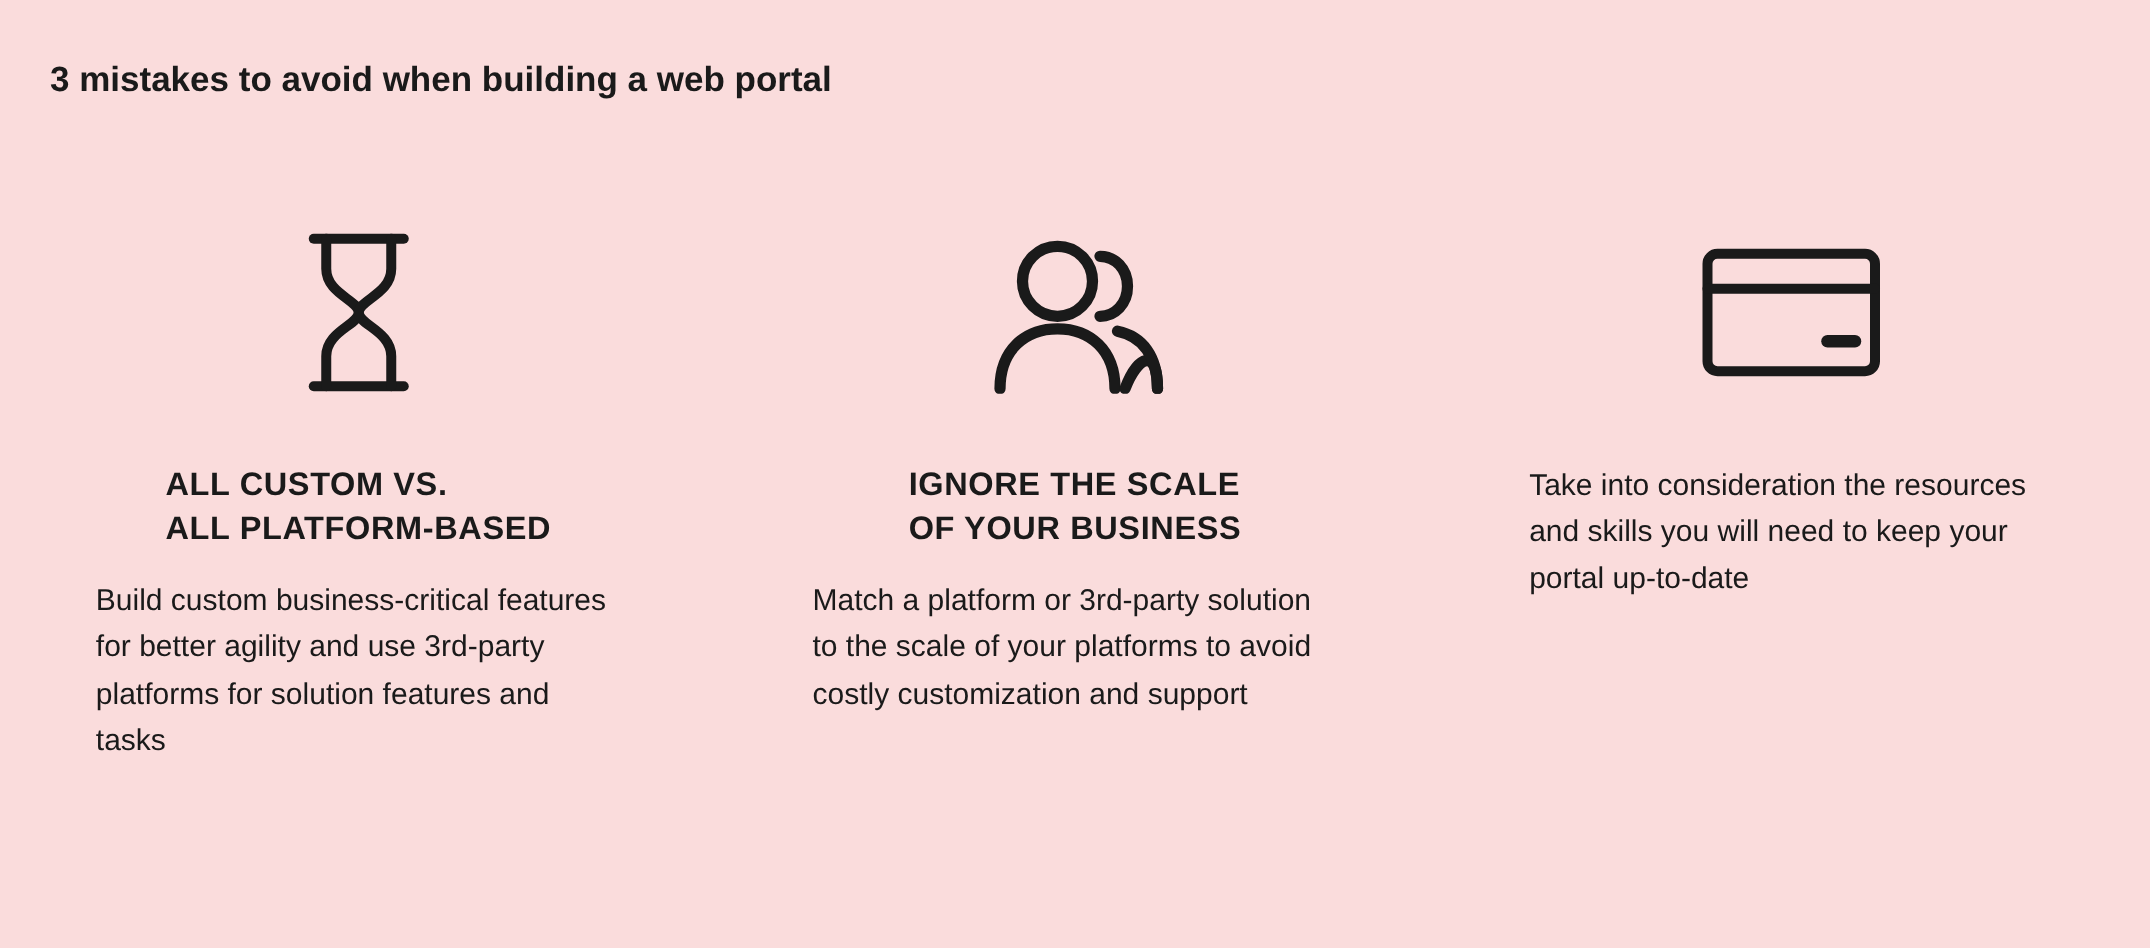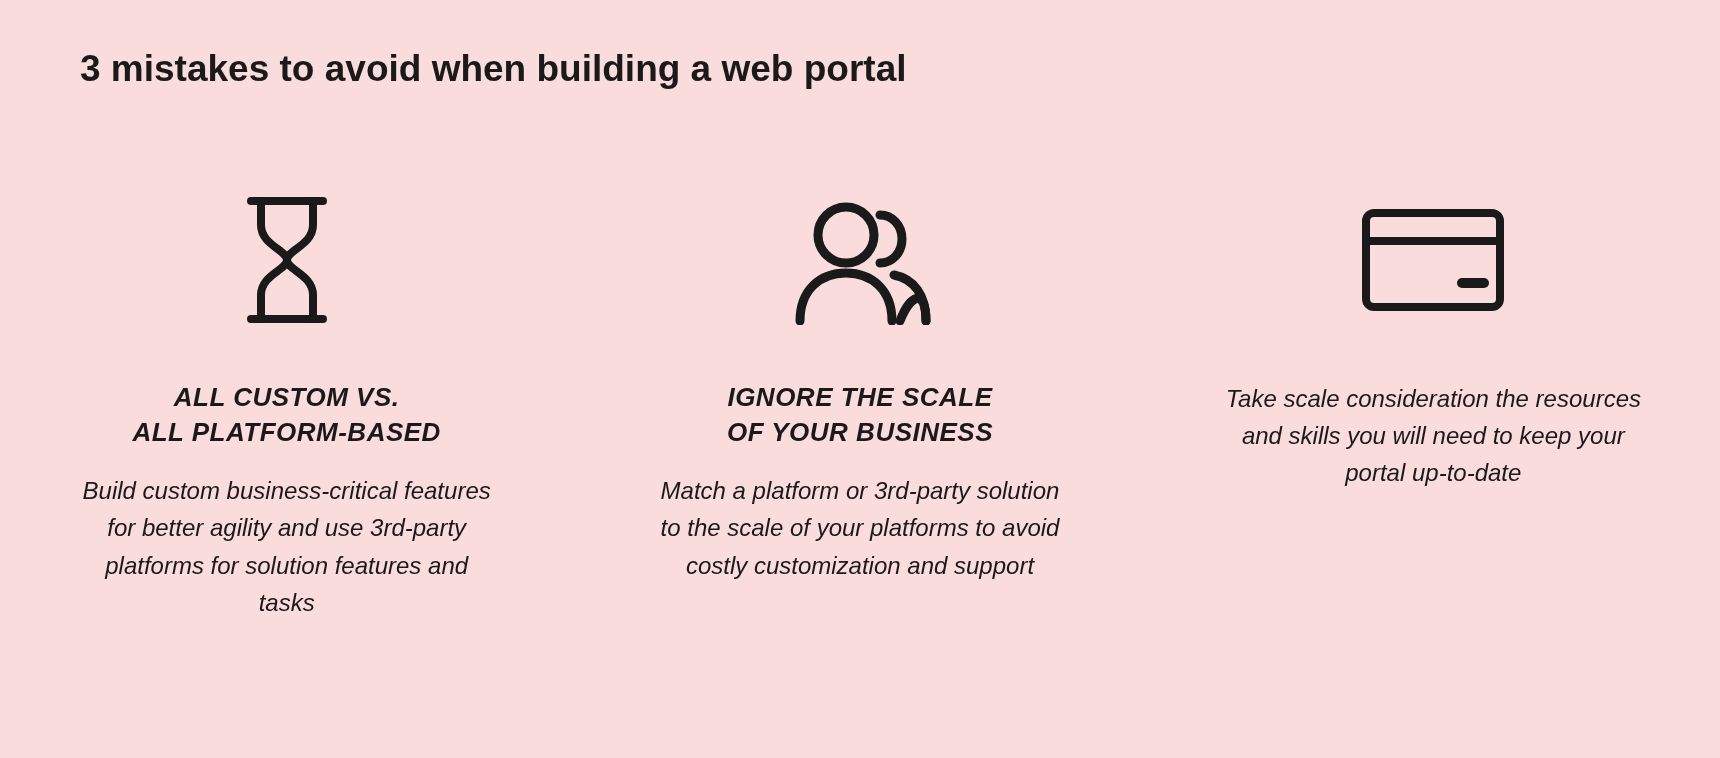--- a/index.html
+++ b/index.html
@@ -10,37 +10,34 @@
   body {
     width: 1720px;
     height: 758px;
     background-color: #fadcdc;
     font-family: -apple-system, BlinkMacSystemFont, "Segoe UI", "Helvetica Neue", Arial, sans-serif;
     color: #1a1a1a;
     padding: 48px 40px 0 40px;
     overflow: hidden;
   }
   .page-title {
-    font-size: 37px;
+    font-size: 28px;
     font-weight: 700;
     margin-bottom: 100px;
-    margin-left: 40px;
   }
   .columns {
     display: flex;
     justify-content: space-between;
     gap: 80px;
   }
   .col {
     flex: 1;
     display: flex;
     flex-direction: column;
     align-items: center;
-    text-align: center;
-    font-style: italic;
   }
   .icon-wrap {
     height: 140px;
     display: flex;
     align-items: center;
     justify-content: center;
     margin-bottom: 50px;
   }
   .icon-wrap svg {
     display: block;
@@ -97,16 +94,16 @@
   </div>
 
   <div class="col">
     <div class="icon-wrap">
       <svg width="150" height="110" viewBox="0 0 150 110" fill="none" stroke="#1a1a1a" stroke-width="8" stroke-linecap="round" stroke-linejoin="round">
         <rect x="8" y="8" width="134" height="94" rx="8" ry="8"></rect>
         <line x1="8" y1="36" x2="142" y2="36"></line>
         <line x1="104" y1="78" x2="126" y2="78" stroke-width="10"></line>
       </svg>
     </div>
-    <div class="col-body">Take scale consideration the resources and skills you will need to keep your portal up-to-date</div>
+    <div class="col-body">Take into consideration the resources and skills you will need to keep your portal up-to-date</div>
   </div>
 
 </div>
 
 </body></html>

